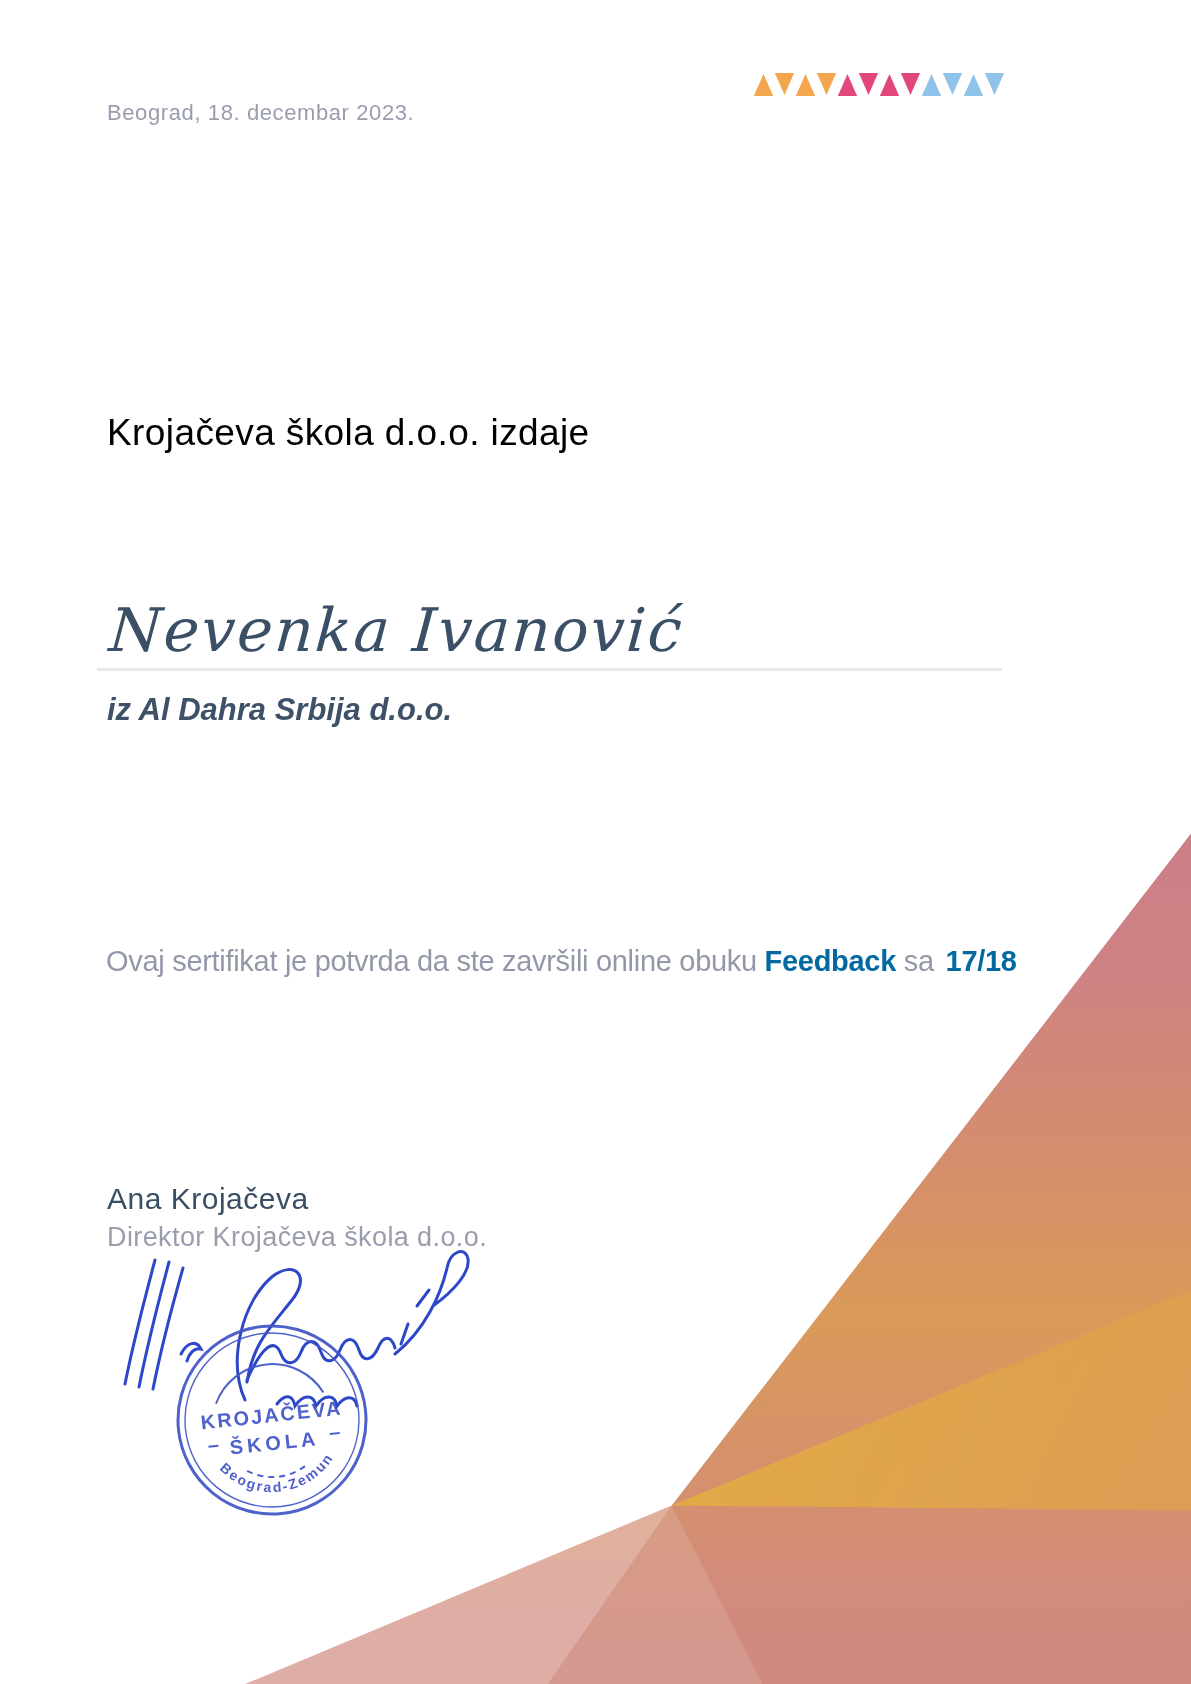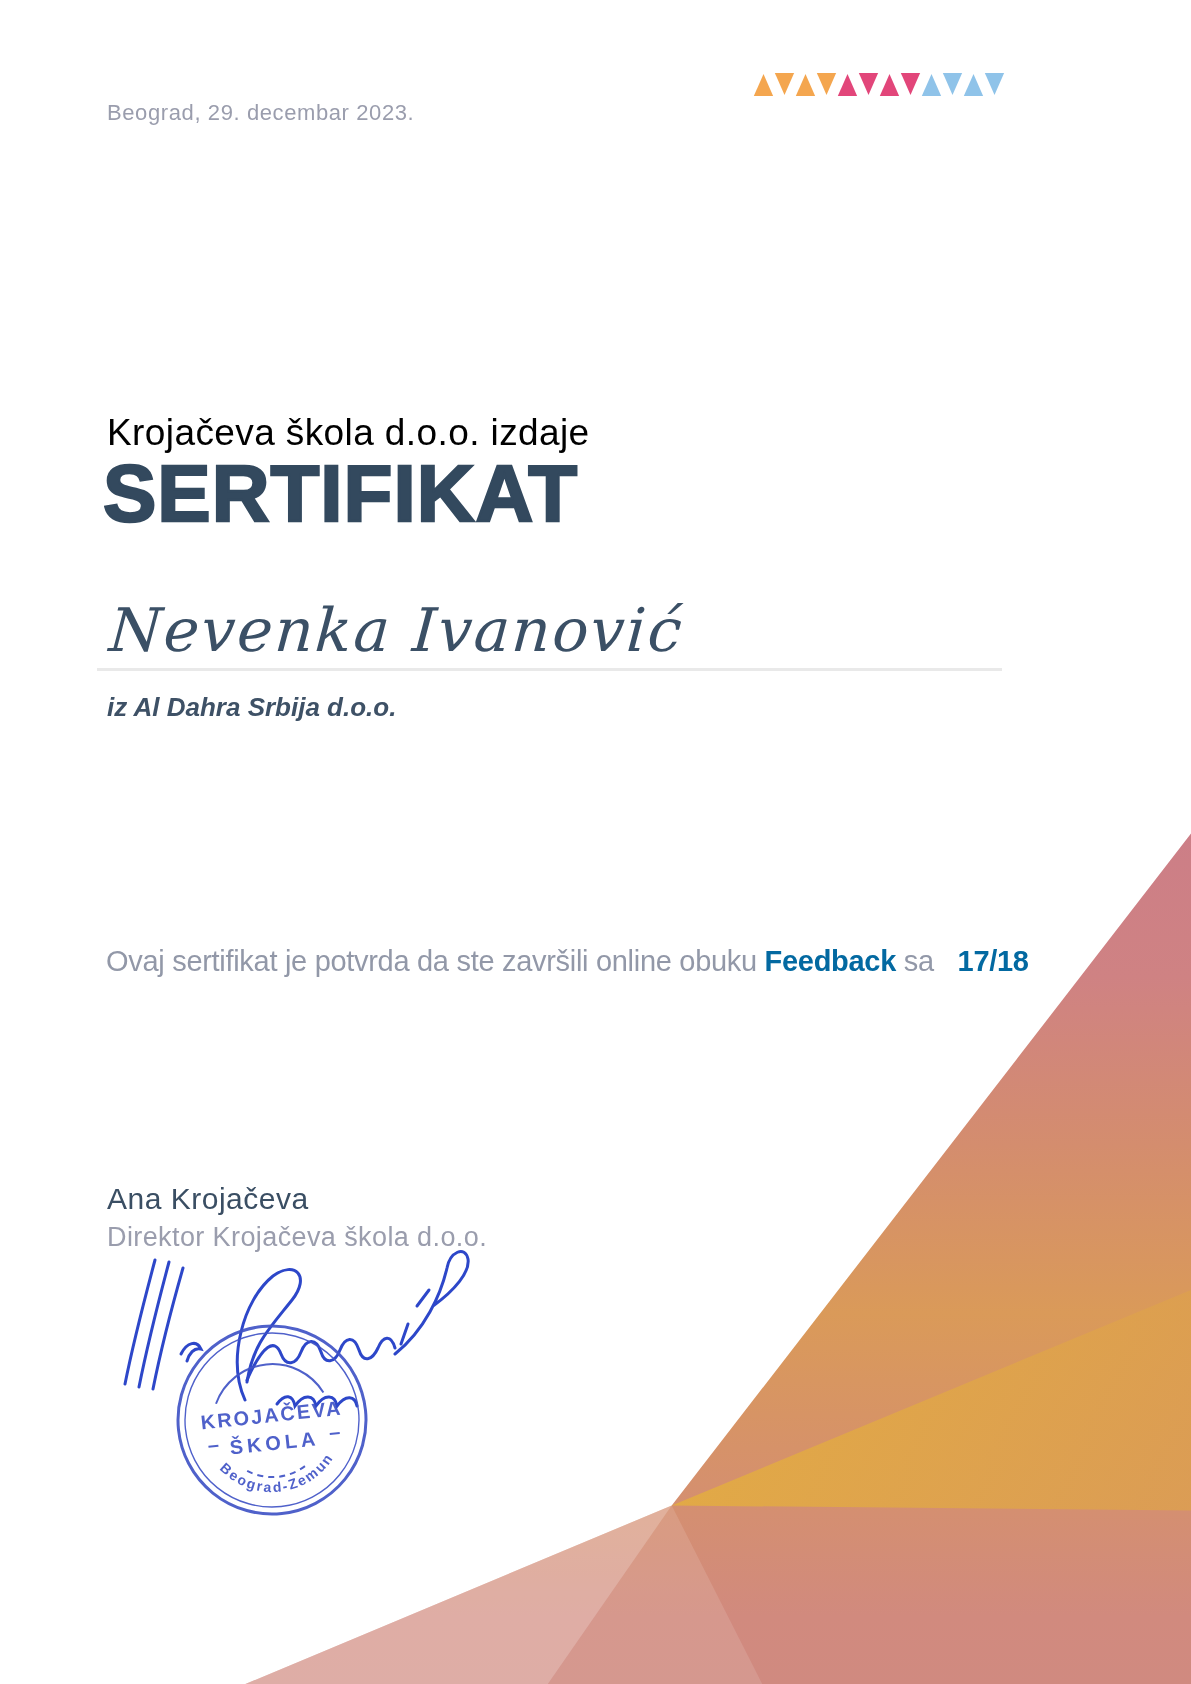--- a/index.html
+++ b/index.html
@@ -44,34 +44,34 @@
     font-family:"DejaVu Serif", serif;font-style:italic;
     font-size:60px;color:#3b5066;letter-spacing:2px;
     transform:skewX(-4deg);transform-origin:left bottom;
   }
   .name-underline{
     position:absolute;left:97px;top:668px;width:905px;height:3px;
     background:#e9e9e9;
   }
   .recipient-company{
     position:absolute;left:107px;top:692px;
-    font-size:26px;font-style:italic;font-weight:600;color:#3e5166;
+    font-size:31px;font-style:italic;font-weight:600;color:#3e5166;
   }
   
   .congrats-heading{
     position:absolute;left:105px;top:868px;
     font-size:45px;color:#33495e;letter-spacing:1px;
     -webkit-text-stroke:.5px #33495e;
   }
   .congrats-paragraph{
     position:absolute;left:106px;top:938px;width:990px;
     font-size:29px;color:#9298a8;letter-spacing:-.3px;line-height:47px;
   }
   .congrats-paragraph b{color:#0369a1;font-weight:700;}
-  .score-b{margin-left:16px;}
+  .score-b{margin-left:4px;}
   
   .signer-name{
     position:absolute;left:107px;top:1182px;
     font-size:30px;color:#3a4e63;letter-spacing:.5px;
   }
   .signer-title{
     position:absolute;left:107px;top:1222px;
     font-size:27px;color:#9a9dad;letter-spacing:.4px;
   }
   .signature-svg{position:absolute;left:95px;top:1232px;}
@@ -107,41 +107,40 @@
 
 <div class="page">
 
   <div class="deco">
     <div class="deco-layer deco-pink"></div>
     <div class="deco-layer deco-gold"></div>
     <div class="deco-layer deco-light"></div>
     <div class="deco-layer deco-mid"></div>
   </div>
 
-  <div class="date-line">Beograd, 29. decembar 2023.</div>
+  <div class="date-line">Beograd, 18. decembar 2023.</div>
 
   <div class="logo">
     <div class="tri-band">
         <div class="tri up" style="background: rgb(244, 166, 79);"></div>
         <div class="tri down" style="background: rgb(244, 166, 79);"></div>
         <div class="tri up" style="background: rgb(244, 166, 79);"></div>
         <div class="tri down" style="background: rgb(244, 166, 79);"></div>
         <div class="tri up" style="background: rgb(226, 70, 122);"></div>
         <div class="tri down" style="background: rgb(226, 70, 122);"></div>
         <div class="tri up" style="background: rgb(226, 70, 122);"></div>
         <div class="tri down" style="background: rgb(226, 70, 122);"></div>
         <div class="tri up" style="background: rgb(143, 195, 233);"></div>
         <div class="tri down" style="background: rgb(143, 195, 233);"></div>
         <div class="tri up" style="background: rgb(143, 195, 233);"></div>
         <div class="tri down" style="background: rgb(143, 195, 233);"></div>
       </div>
   </div>
 
   <div class="issuer-line">Krojačeva škola d.o.o. izdaje</div>
-  <div class="cert-title">SERTIFIKAT</div>
 
   <div class="recipient-name">Nevenka Ivanović</div>
   <div class="name-underline"></div>
   <div class="recipient-company">iz Al Dahra Srbija d.o.o.</div>
 
   <div class="congrats-paragraph">
     <span>Ovaj sertifikat je potvrda da ste završili online obuku</span>
     <b>Feedback</b>
     <span>sa</span>
     <b class="score-b">17/18</b>

